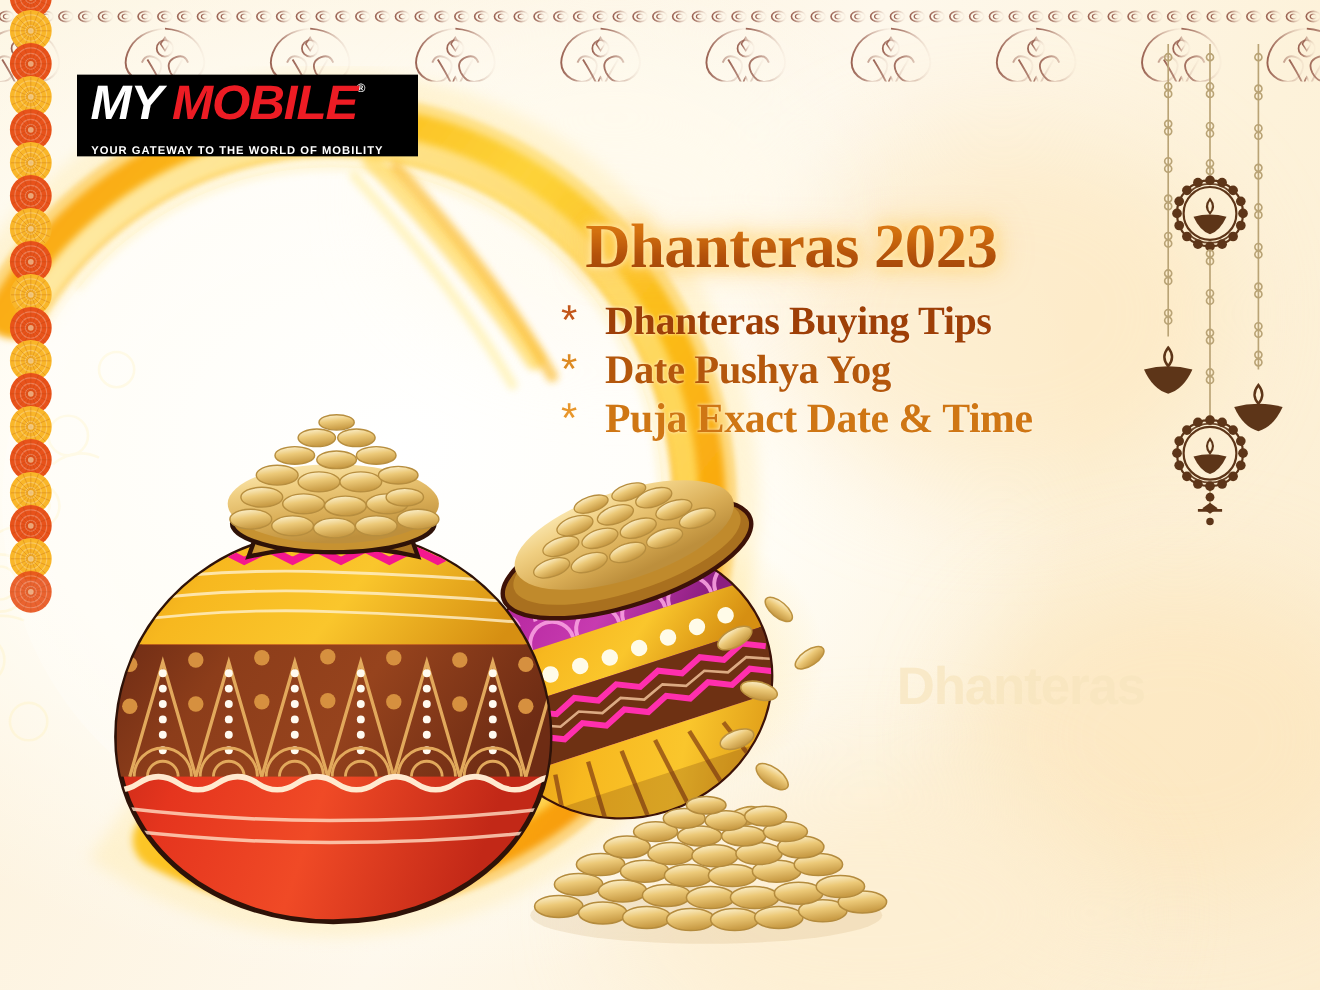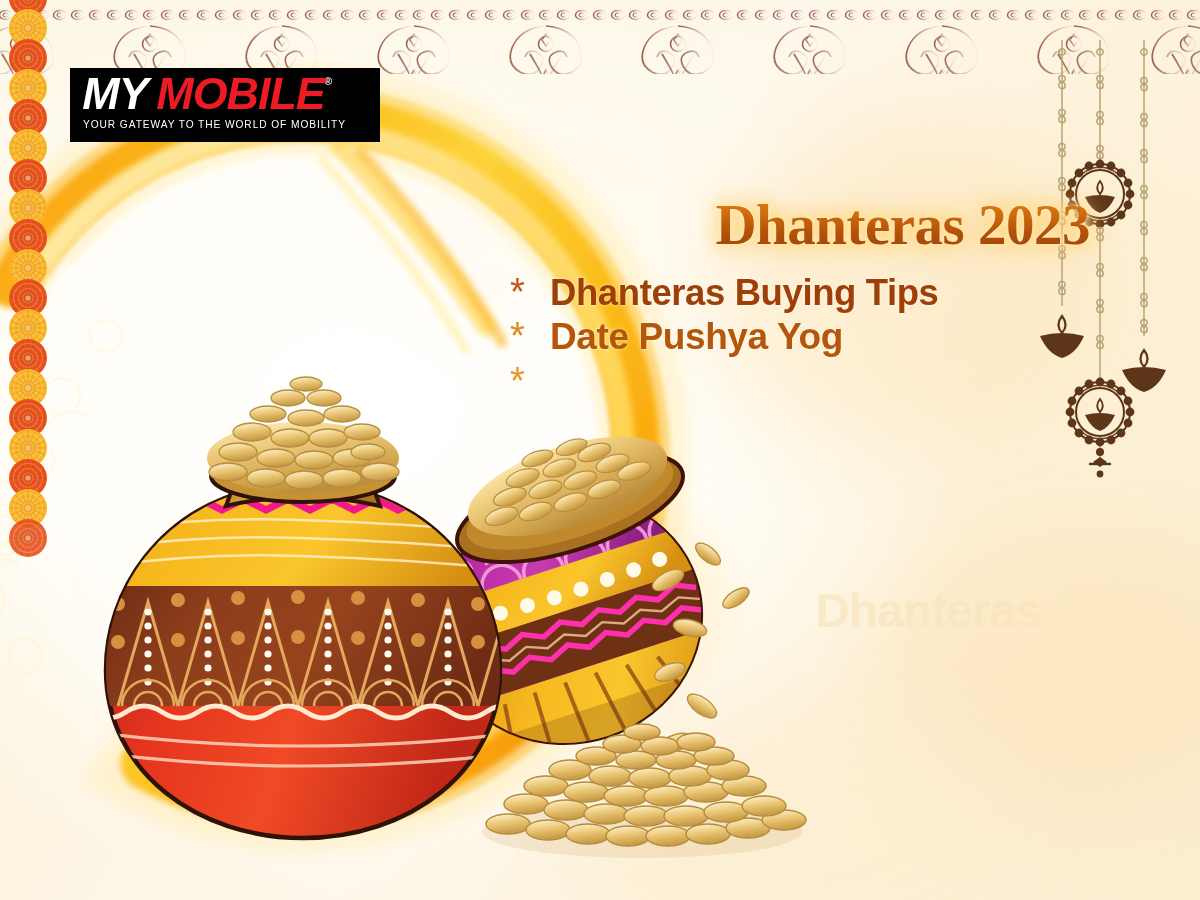--- a/index.html
+++ b/index.html
@@ -27,21 +27,21 @@
 
   
   .watermark {
     position:absolute; left:748px; top:586px;
     width:360px; text-align:center;
     color:rgba(246,226,186,.62);
     font-family:"Liberation Sans", sans-serif;
     pointer-events:none; user-select:none;
   }
   .wm-happy { font-size:19px; letter-spacing:7px; font-weight:700; line-height:1; }
-  .wm-dhan  { font-size:48px; font-weight:700; line-height:1.05; letter-spacing:-1px; margin-top:0;
+  .wm-dhan  { font-size:48px; font-weight:700; line-height:1.05; letter-spacing:-1px; margin-top:14px;
               color:rgba(247,228,190,.72); }
 
   
   .topborder { position:absolute; left:0; top:0; width:1200px; height:74px; pointer-events:none; }
 
   
   .ring-wrap { position:absolute; left:-70px; top:60px; width:780px; height:830px; pointer-events:none; }
 
   
   .garland { position:absolute; left:0px; top:-10px; width:76px; height:585px; pointer-events:none; }
@@ -72,55 +72,54 @@
   .logo-mobile {
     font-family:"Liberation Sans", sans-serif;
     font-weight:700; font-style:italic;
     font-size:44px; color:#ed1c24; letter-spacing:-1px;
     margin-left:11px;
     transform:scaleX(1.02);
   }
   .logo-reg { font-size:11px; color:#ffffff; font-style:normal; font-weight:700; margin-top:2px; margin-left:1px; }
   .logo-tag {
     font-family:"Liberation Sans", sans-serif;
-    font-size:10.2px; color:#ffffff; font-weight:400;
-    letter-spacing:.92px; margin-top:5px; white-space:nowrap;
+    font-size:10.2px; color:#ffffff; font-weight:700;
+    letter-spacing:.92px; margin-top:18px; white-space:nowrap;
   }
 
   
   .textblock { position:absolute; left:510px; top:196px; width:580px; z-index:30; }
 
   .title {
     font-family:"Liberation Serif", serif;
     font-weight:700;
     font-size:57px;
     line-height:1.02;
     letter-spacing:-.5px;
     background:linear-gradient(180deg,#e07a13 0%, #d2700f 26%, #b4520a 62%, #9c4208 100%);
     -webkit-background-clip:text; background-clip:text;
     -webkit-text-fill-color:transparent; color:transparent;
     filter:drop-shadow(0 0 3px rgba(255,240,200,.98))
            drop-shadow(0 0 7px rgba(255,214,120,.85))
            drop-shadow(0 0 13px rgba(255,198,86,.5));
     margin-left:22px;
     white-space:nowrap;
-    text-align:right;
   }
 
   .bullets { margin-top:16px; list-style:none; }
   .bline { display:flex; align-items:baseline; line-height:1.16; white-space:nowrap; }
   .bmark {
     font-family:"Liberation Sans", sans-serif;
     font-size:38px; font-weight:400;
     width:40px; flex:0 0 40px;
     color:#e08a1e;
     text-shadow:0 0 2px rgba(255,250,235,.9);
   }
   .btext {
-    font-family:Liberation Sans, sans-serif;
+    font-family:Liberation Serif, serif;
     font-weight:700;
     font-size:37px;
     letter-spacing:-.4px;
     text-shadow:0 0 3px rgba(255,252,242,.85);
   }
   .b0 .btext { color:#9e3f07; font-size:36.5px; }
   .b0 .bmark { color:#c3561a; }
   .b1 .btext { color:#b4570c; }
   .b1 .bmark { color:#dd8a23; }
   .b2 .btext { color:#cf7614; font-size:38px; }
@@ -868,18 +867,19 @@
         <span class="btext">Dhanteras Buying Tips</span>
       </div>
 
       <div class="bline b1">
         <span class="bmark">*</span>
         <span class="btext">Date Pushya Yog</span>
       </div>
 
       <div class="bline b2">
         <span class="bmark">*</span>
+        <span class="btext">Puja Exact Date &amp; Time</span>
       </div>
 
     </div>
   </div>
 
 </div>
 
 </body></html>

